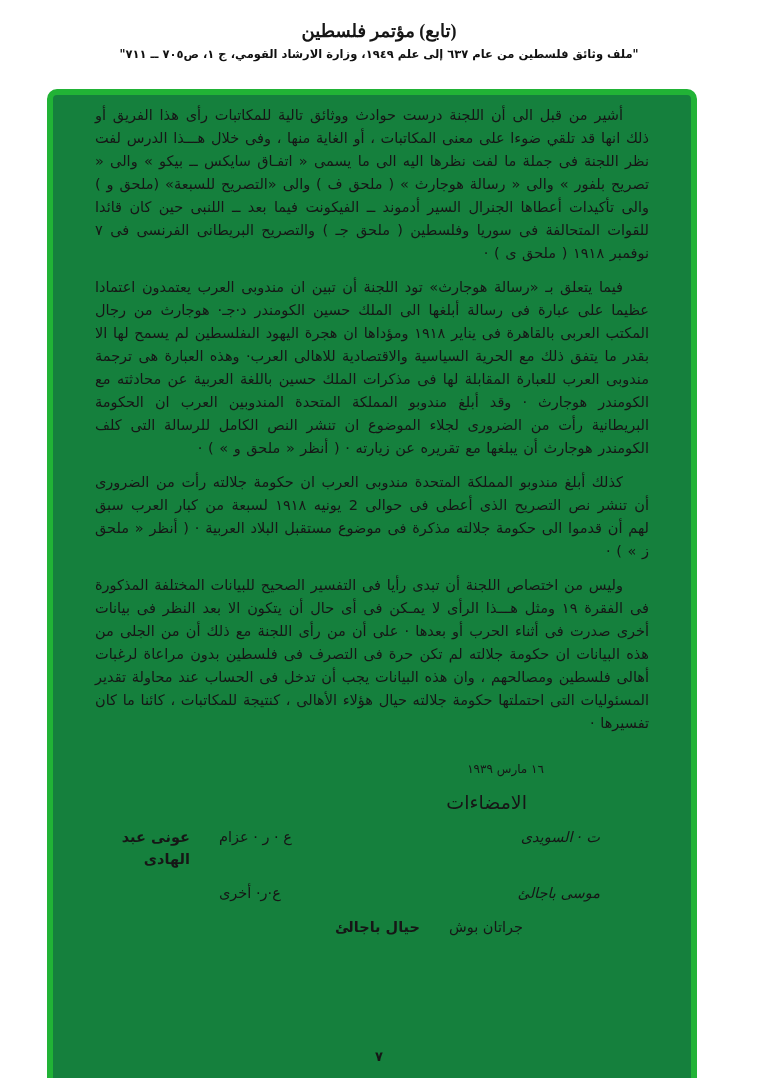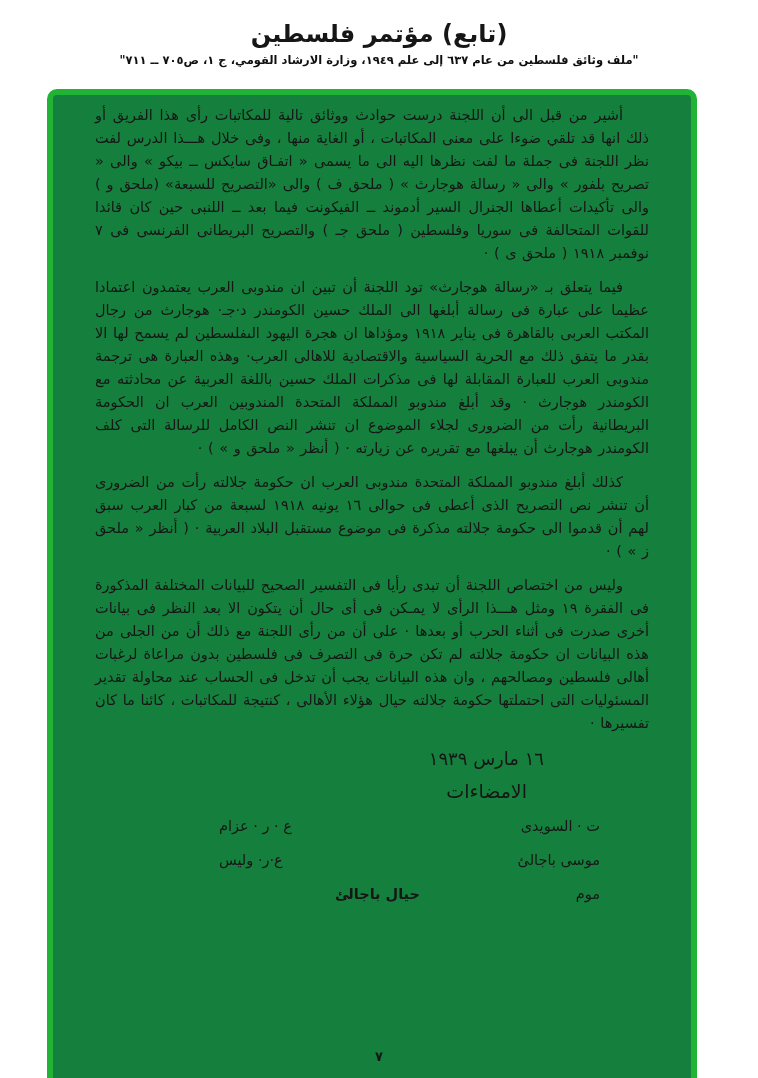--- a/index.html
+++ b/index.html
@@ -11,23 +11,24 @@
     font-family: "DejaVu Sans", sans-serif;
     color: #161616;
     direction: rtl;
     overflow: hidden;
   }
   .page-header {
     text-align: center;
     padding-top: 20px;
   }
   .doc-title {
-    font-size: 24px;
+    font-size: 18px;
     font-weight: bold;
     letter-spacing: 0.2px;
+    font-family: Liberation Serif, serif;
   }
   .doc-subtitle {
     font-size: 11.5px;
     font-weight: bold;
     margin-top: 5px;
     color: #101010;
   }
   .green-frame {
     position: absolute;
     left: 47px;
@@ -41,42 +42,42 @@
   }
   .body-text p {
     font-size: 14.5px;
     line-height: 23px;
     text-align: justify;
     text-indent: 26px;
     margin-bottom: 11px;
     word-spacing: 1px;
   }
   .date-line {
-    font-size: 18px;
+    font-size: 12px;
     line-height: 23px;
     text-align: right;
     padding-right: 105px;
-    margin-top: 12px;
+    margin-top: 23px;
   }
   .signatures-heading {
     font-size: 19px;
     line-height: 23px;
     text-align: right;
     padding-right: 122px;
     margin-top: 10px;
   }
   .signature-row {
     display: grid;
     grid-template-columns: 200px 230px 1fr;
     direction: rtl;
     margin-top: 12px;
     font-size: 14.5px;
     line-height: 22px;
   }
-  .sig-cell-right  { text-align: right; padding-right: 49px; }
+  .sig-cell-right  { text-align: right; padding-right: 49px; font-style: italic; }
   .sig-cell-middle { text-align: left; padding-right: 29px; }
   .sig-cell-left   { text-align: right; padding-right: 29px; font-weight: bold; }
   .page-number {
     position: absolute;
     bottom: 14px;
     left: 0;
     width: 100%;
     text-align: center;
     font-size: 13px;
     font-weight: bold;
@@ -87,36 +88,37 @@
 
 <div class="page-header">
   <div class="doc-title">(تابع) مؤتمر فلسطين</div>
   <div class="doc-subtitle">"ملف وثائق فلسطين من عام ٦٣٧ إلى علم ١٩٤٩، وزارة الارشاد القومي، ج ١، ص٧٠٥ ــ ٧١١"</div>
 </div>
 
 <div class="green-frame">
   <div class="body-text">
     <p>أشير من قبل الى أن اللجنة درست حوادث ووثائق تالية للمكاتبات رأى هذا الفريق أو ذلك انها قد تلقي ضوءا على معنى المكاتبات ، أو الغاية منها ، وفى خلال هـــذا الدرس لفت نظر اللجنة فى جملة ما لفت نظرها اليه الى ما يسمى « اتفـاق سايكس ــ بيكو » والى « تصريح بلفور » والى « رسالة هوجارث » ( ملحق ف ) والى «التصريح للسبعة» (ملحق و ) والى تأكيدات أعطاها الجنرال السير أدموند ــ الفيكونت فيما بعد ــ اللنبى حين كان قائدا للقوات المتحالفة فى سوريا وفلسطين ( ملحق جـ ) والتصريح البريطانى الفرنسى فى ٧ نوفمبر ١٩١٨ ( ملحق ى ) ·</p>
     <p>فيما يتعلق بـ «رسالة هوجارث» تود اللجنة أن تبين ان مندوبى العرب يعتمدون اعتمادا عظيما على عبارة فى رسالة أبلغها الى الملك حسين الكومندر د·جـ· هوجارث من رجال المكتب العربى بالقاهرة فى يناير ١٩١٨ ومؤداها ان هجرة اليهود الىفلسطين لم يسمح لها الا بقدر ما يتفق ذلك مع الحرية السياسية والاقتصادية للاهالى العرب· وهذه العبارة هى ترجمة مندوبى العرب للعبارة المقابلة لها فى مذكرات الملك حسين باللغة العربية عن محادثته مع الكومندر هوجارث · وقد أبلغ مندوبو المملكة المتحدة المندوبين العرب ان الحكومة البريطانية رأت من الضرورى لجلاء الموضوع ان تنشر النص الكامل للرسالة التى كلف الكومندر هوجارث أن يبلغها مع تقريره عن زيارته · ( أنظر « ملحق و » ) ·</p>
-    <p>كذلك أبلغ مندوبو المملكة المتحدة مندوبى العرب ان حكومة جلالته رأت من الضرورى أن تنشر نص التصريح الذى أعطى فى حوالى ١٦ يونيه ١٩١٨ لسبعة من كبار العرب سبق لهم أن قدموا الى حكومة جلالته مذكرة فى موضوع مستقبل البلاد العربية · ( أنظر « ملحق ز » ) ·</p>
+    <p>كذلك أبلغ مندوبو المملكة المتحدة مندوبى العرب ان حكومة جلالته رأت من الضرورى أن تنشر نص التصريح الذى أعطى فى حوالى 2 يونيه ١٩١٨ لسبعة من كبار العرب سبق لهم أن قدموا الى حكومة جلالته مذكرة فى موضوع مستقبل البلاد العربية · ( أنظر « ملحق ز » ) ·</p>
     <p>وليس من اختصاص اللجنة أن تبدى رأيا فى التفسير الصحيح للبيانات المختلفة المذكورة فى الفقرة ١٩ ومثل هـــذا الرأى لا يمـكن فى أى حال أن يتكون الا بعد النظر فى بيانات أخرى صدرت فى أثناء الحرب أو بعدها · على أن من رأى اللجنة مع ذلك أن من الجلى من هذه البيانات ان حكومة جلالته لم تكن حرة فى التصرف فى فلسطين بدون مراعاة لرغبات أهالى فلسطين ومصالحهم ، وان هذه البيانات يجب أن تدخل فى الحساب عند محاولة تقدير المسئوليات التى احتملتها حكومة جلالته حيال هؤلاء الأهالى ، كنتيجة للمكاتبات ، كائنا ما كان تفسيرها ·</p>
   </div>
 
   <div class="date-line">١٦ مارس ١٩٣٩</div>
 
   <div class="signatures-heading">الامضاءات</div>
 
   <div class="signature-row">
     <span class="sig-cell-right">ت · السويدى</span>
     <span class="sig-cell-middle">ع · ر · عزام</span>
+    <span class="sig-cell-left">عونى عبد الهادى</span>
   </div>
   <div class="signature-row">
     <span class="sig-cell-right">موسى باجالئ</span>
-    <span class="sig-cell-middle">ع·ر· وليس</span>
+    <span class="sig-cell-middle">ع·ر· أخرى</span>
     <span class="sig-cell-left"></span>
   </div>
   <div class="signature-row">
-    <span class="sig-cell-right">موم</span>
+    <span class="sig-cell-middle">جراتان بوش</span>
     <span class="sig-cell-left">حيال باجالئ</span>
   </div>
 </div>
 
 <div class="page-number">٧</div>
 
 </body></html>

